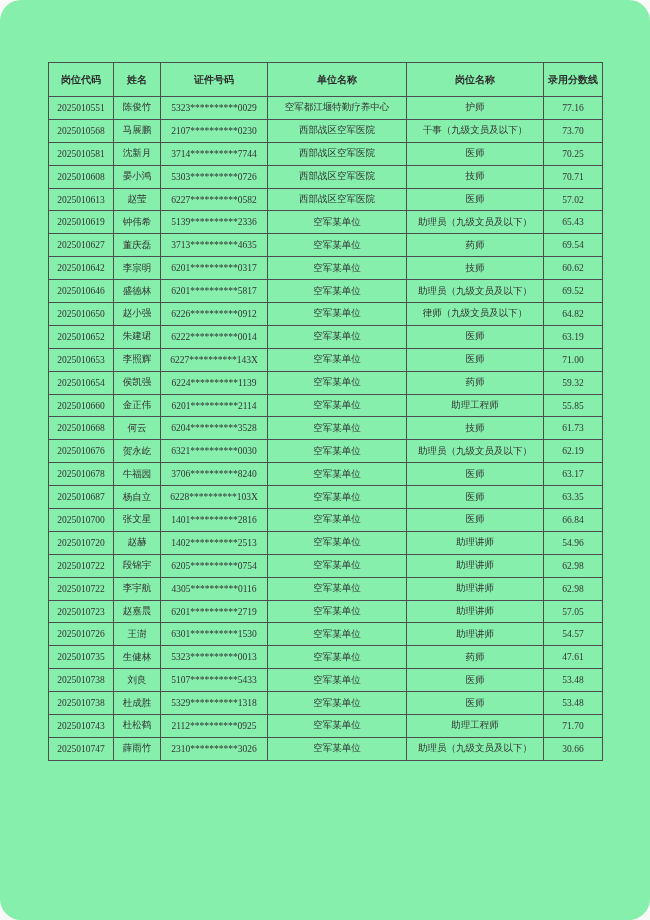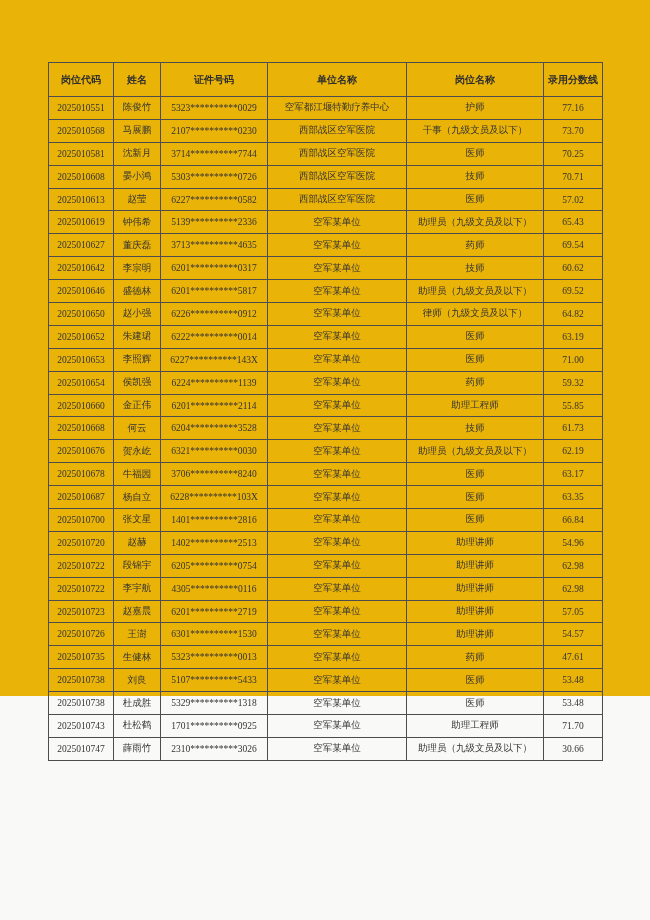--- a/index.html
+++ b/index.html
@@ -9,22 +9,23 @@
   body {
     width: 650px;
     height: 920px;
     background: #f9f9f7;
     font-family: "Liberation Serif", "DejaVu Serif", serif;
     overflow: hidden;
   }
   .page {
     position: relative;
     width: 650px;
-    height: 696px;
-    background: #eab308;
+    height: 920px;
+    background: #86efac;
+    border-radius: 21px;
   }
   table.score-table {
     position: absolute;
     left: 48px;
     top: 62px;
     width: 554px;
     border-collapse: collapse;
     table-layout: fixed;
   }
   .score-table th,
@@ -285,21 +286,21 @@
           <td>2025010738</td>
           <td>杜成胜</td>
           <td>5329**********1318</td>
           <td>空军某单位</td>
           <td>医师</td>
           <td>53.48</td>
         </tr>
         <tr>
           <td>2025010743</td>
           <td>杜松鹤</td>
-          <td>1701**********0925</td>
+          <td>2112**********0925</td>
           <td>空军某单位</td>
           <td>助理工程师</td>
           <td>71.70</td>
         </tr>
         <tr>
           <td>2025010747</td>
           <td>薛雨竹</td>
           <td>2310**********3026</td>
           <td>空军某单位</td>
           <td>助理员（九级文员及以下）</td>

